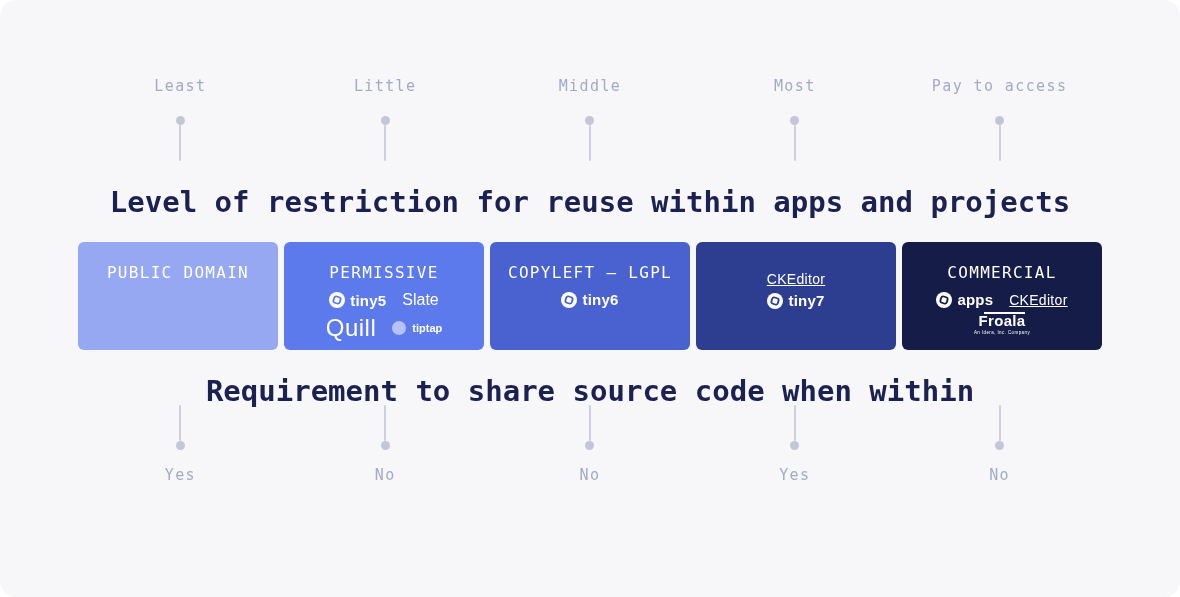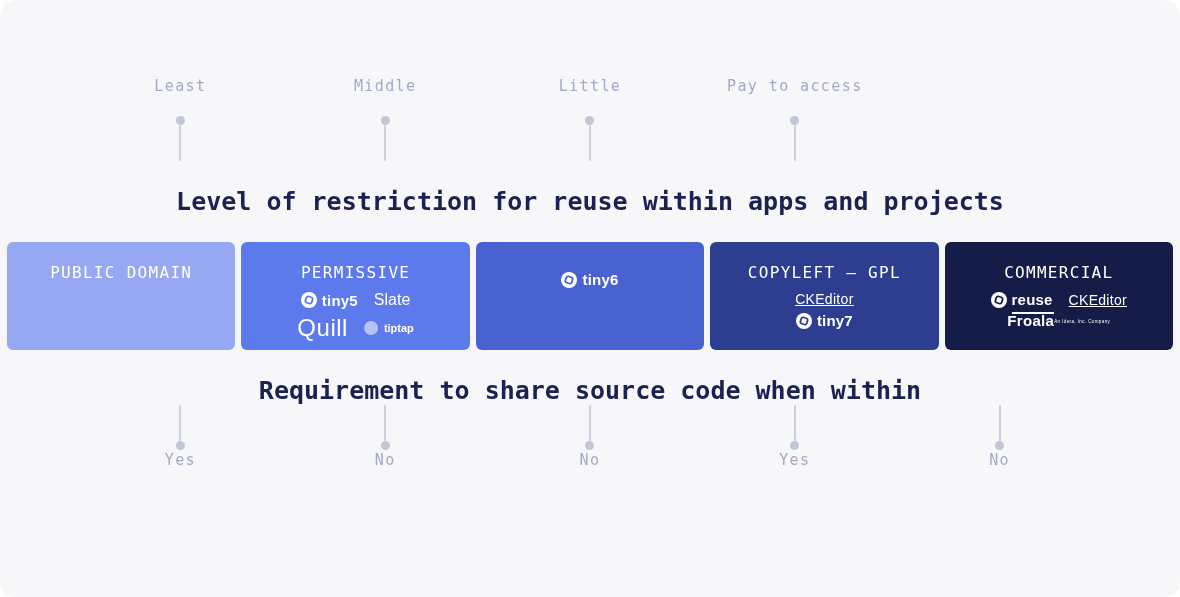--- a/index.html
+++ b/index.html
@@ -45,35 +45,35 @@
     border-radius: 50%;
     background: #c2c7d7;
   }
   .pin-line {
     width: 2px;
     height: 36px;
     background: #cdd1de;
     border-radius: 1px;
   }
   .pin-top .pin-dot { margin-top: 20px; }
-  .pin-bottom .pin-label { }
+  .pin-bottom .pin-label { margin-top: 15px; }
   
   .heading {
     margin: 27px 0 0 0;
     text-align: center;
-    font-size: 25px;
+    font-size: 29px;
     font-weight: 600;
     color: #1b2150;
     height: 28px;
     line-height: 28px;
     letter-spacing: 0;
   }
   
   .cards {
-    width: 1166px;
+    width: 1024px;
     margin: 26px auto 0 auto;
     display: grid;
     grid-template-columns: repeat(5, 1fr);
     gap: 6px;
     height: 108px;
   }
   .card {
     background: var(--card-bg);
     color: #ffffff;
     border-radius: 6px;
@@ -129,21 +129,21 @@
   }
   .tiptap-dot {
     width: 14px;
     height: 14px;
     border-radius: 50%;
     background: rgba(255, 255, 255, 0.55);
   }
   .logo-ckeditor { font-size: 14px; font-weight: 400; letter-spacing: 0.3px; text-decoration: underline; }
   .logo-froala {
     display: flex;
-    flex-direction: row;
+    flex-direction: column;
     align-items: center;
   }
   .froala-word {
     position: relative;
     font-weight: bold;
     font-size: 15px;
     line-height: 16px;
     letter-spacing: 0.3px;
   }
   .froala-word::before {
@@ -167,26 +167,31 @@
 <body>
 
 <div class="panel">
   <div class="pin-row" id="top-pins">
       <div class="pin pin-top">
         <div class="pin-label">Least</div>
         <div class="pin-dot"></div>
         <div class="pin-line"></div>
       </div>
       <div class="pin pin-top">
+        <div class="pin-label">Little</div>
+        <div class="pin-dot"></div>
+        <div class="pin-line"></div>
+      </div>
+      <div class="pin pin-top">
         <div class="pin-label">Middle</div>
         <div class="pin-dot"></div>
         <div class="pin-line"></div>
       </div>
       <div class="pin pin-top">
-        <div class="pin-label">Little</div>
+        <div class="pin-label">Most</div>
         <div class="pin-dot"></div>
         <div class="pin-line"></div>
       </div>
       <div class="pin pin-top">
         <div class="pin-label">Pay to access</div>
         <div class="pin-dot"></div>
         <div class="pin-line"></div>
       </div>
     </div>
   <div class="heading">Level of restriction for reuse within apps and projects</div>
@@ -210,34 +215,34 @@
         </div>
         <div class="logo-row">
           <span class="logo-quill">Quill</span>
           <span class="logo-tiptap">
             <span class="tiptap-dot"></span>
             <span>tiptap</span>
           </span>
         </div>
       </div>
       <div class="card" style="--card-bg: #4a62d0;">
+        <div class="card-title">COPYLEFT — LGPL</div>
         <div class="logo-row">
           <span class="logo-tiny">
             <span>
               <svg class="tiny-icon" width="16" height="16" viewBox="0 0 16 16" xmlns="http://www.w3.org/2000/svg">
                 <circle cx="8" cy="8" r="8" fill="#ffffff"></circle>
                 <rect x="4.7" y="4.7" width="6.6" height="6.6" rx="2.1" fill="none" stroke="currentColor" stroke-width="1.8" transform="rotate(18 8 8)"></rect>
               </svg>
             </span>
             <span class="tiny-text">tiny6</span>
           </span>
         </div>
       </div>
       <div class="card" style="--card-bg: #2d3e90;">
-        <div class="card-title">COPYLEFT — GPL</div>
         <div class="logo-row">
           <span class="logo-ckeditor">CKEditor</span>
         </div>
         <div class="logo-row">
           <span class="logo-tiny">
             <span>
               <svg class="tiny-icon" width="16" height="16" viewBox="0 0 16 16" xmlns="http://www.w3.org/2000/svg">
                 <circle cx="8" cy="8" r="8" fill="#ffffff"></circle>
                 <rect x="4.7" y="4.7" width="6.6" height="6.6" rx="2.1" fill="none" stroke="currentColor" stroke-width="1.8" transform="rotate(18 8 8)"></rect>
               </svg>
@@ -249,21 +254,21 @@
       <div class="card" style="--card-bg: #161c48;">
         <div class="card-title">COMMERCIAL</div>
         <div class="logo-row">
           <span class="logo-tiny">
             <span>
               <svg class="tiny-icon" width="16" height="16" viewBox="0 0 16 16" xmlns="http://www.w3.org/2000/svg">
                 <circle cx="8" cy="8" r="8" fill="#ffffff"></circle>
                 <rect x="4.7" y="4.7" width="6.6" height="6.6" rx="2.1" fill="none" stroke="currentColor" stroke-width="1.8" transform="rotate(18 8 8)"></rect>
               </svg>
             </span>
-            <span class="tiny-text">reuse</span>
+            <span class="tiny-text">apps</span>
           </span>
           <span class="logo-ckeditor">CKEditor</span>
         </div>
         <div class="logo-row">
           <span class="logo-froala">
             <span class="froala-word">Froala</span>
             <span class="froala-sub">An Idera, Inc. Company</span>
           </span>
         </div>
       </div>

